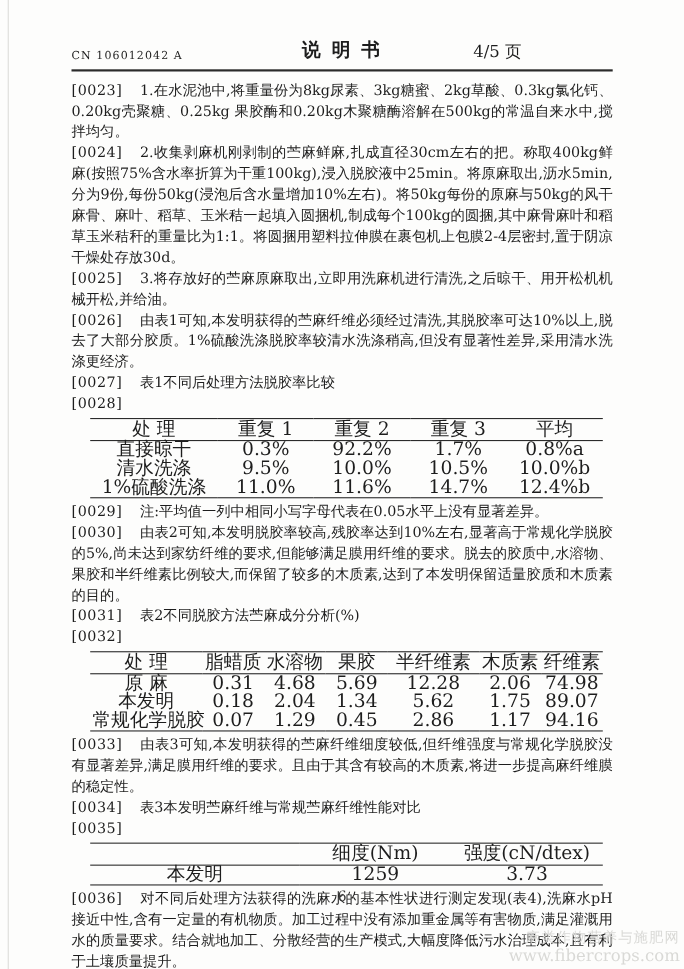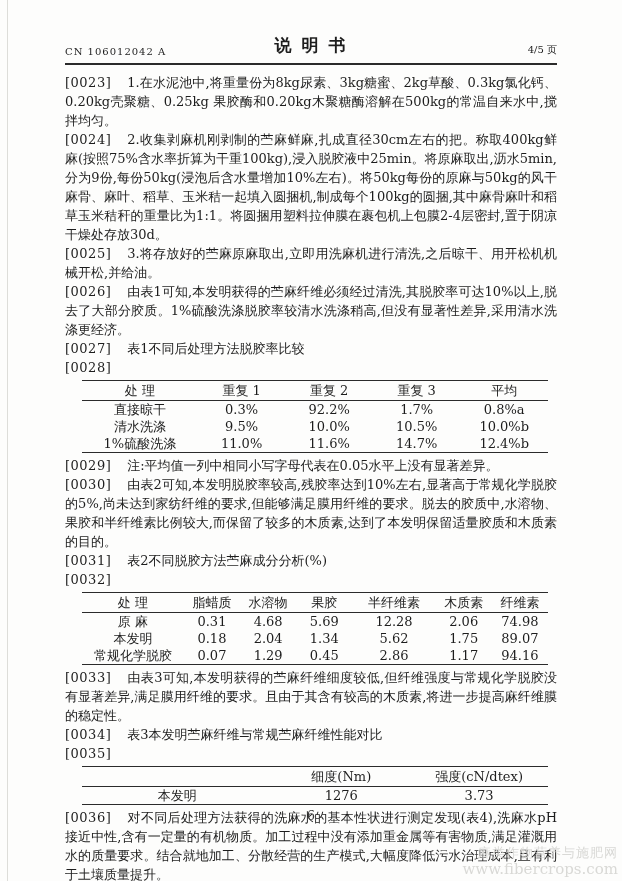--- a/index.html
+++ b/index.html
@@ -20,36 +20,36 @@
     background:#ddddd9;
   }
   .header{
     margin:34px 65px 0 65px;
     display:grid;grid-template-columns:1fr auto 1fr;align-items:end;
     border-bottom:2px solid #2b2b2b;
     padding-bottom:6px;
   }
   .doc-number{font-size:10px;letter-spacing:1px;white-space:nowrap;}
   .doc-title{font-size:17px;font-weight:700;letter-spacing:2px;white-space:nowrap;}
-  .page-indicator{font-size:10px;text-align:right;white-space:nowrap;}
+  .page-indicator{font-size:15px;text-align:center;white-space:nowrap;}
   .content{
     margin:8px 65px 0 65px;
     font-size:13px;
     line-height:19px;
     text-align:justify;
   }
   .para{margin:0;}
   .para-num{display:inline-block;min-width:42px;margin-right:16px;letter-spacing:0.5px;}
   .data-table{
     width:466px;
     margin:3px 0 3px 17px;
     border-collapse:collapse;
     border-top:1.5px solid #2b2b2b;
     border-bottom:1.5px solid #2b2b2b;
-    font-size:13px;
+    font-size:17px;
     table-layout:fixed;
   }
   .data-table th{
     font-weight:400;
     border-bottom:1px solid #2b2b2b;
     padding:2px 2px;line-height:15px;text-align:center;white-space:nowrap;
   }
   .data-table td{
     padding:1px 2px;line-height:15px;text-align:center;white-space:nowrap;
   }
@@ -176,21 +176,21 @@
         <thead>
           <tr>
             <th></th>
             <th>细度(Nm)</th>
             <th>强度(cN/dtex)</th>
           </tr>
         </thead>
         <tbody>
           <tr>
             <td>本发明</td>
-            <td>1276</td>
+            <td>1259</td>
             <td>3.73</td>
           </tr>
         </tbody>
       </table>
       <div class="para"><span class="para-num">[0036]</span><span class="para-text">对不同后处理方法获得的洗麻水的基本性状进行测定发现(表4),洗麻水pH接近中性,含有一定量的有机物质。加工过程中没有添加重金属等有害物质,满足灌溉用水的质量要求。结合就地加工、分散经营的生产模式,大幅度降低污水治理成本,且有利于土壤质量提升。</span></div>
     </div>
 
   <div class="page-footer">6</div>
 
   <div class="watermark">

